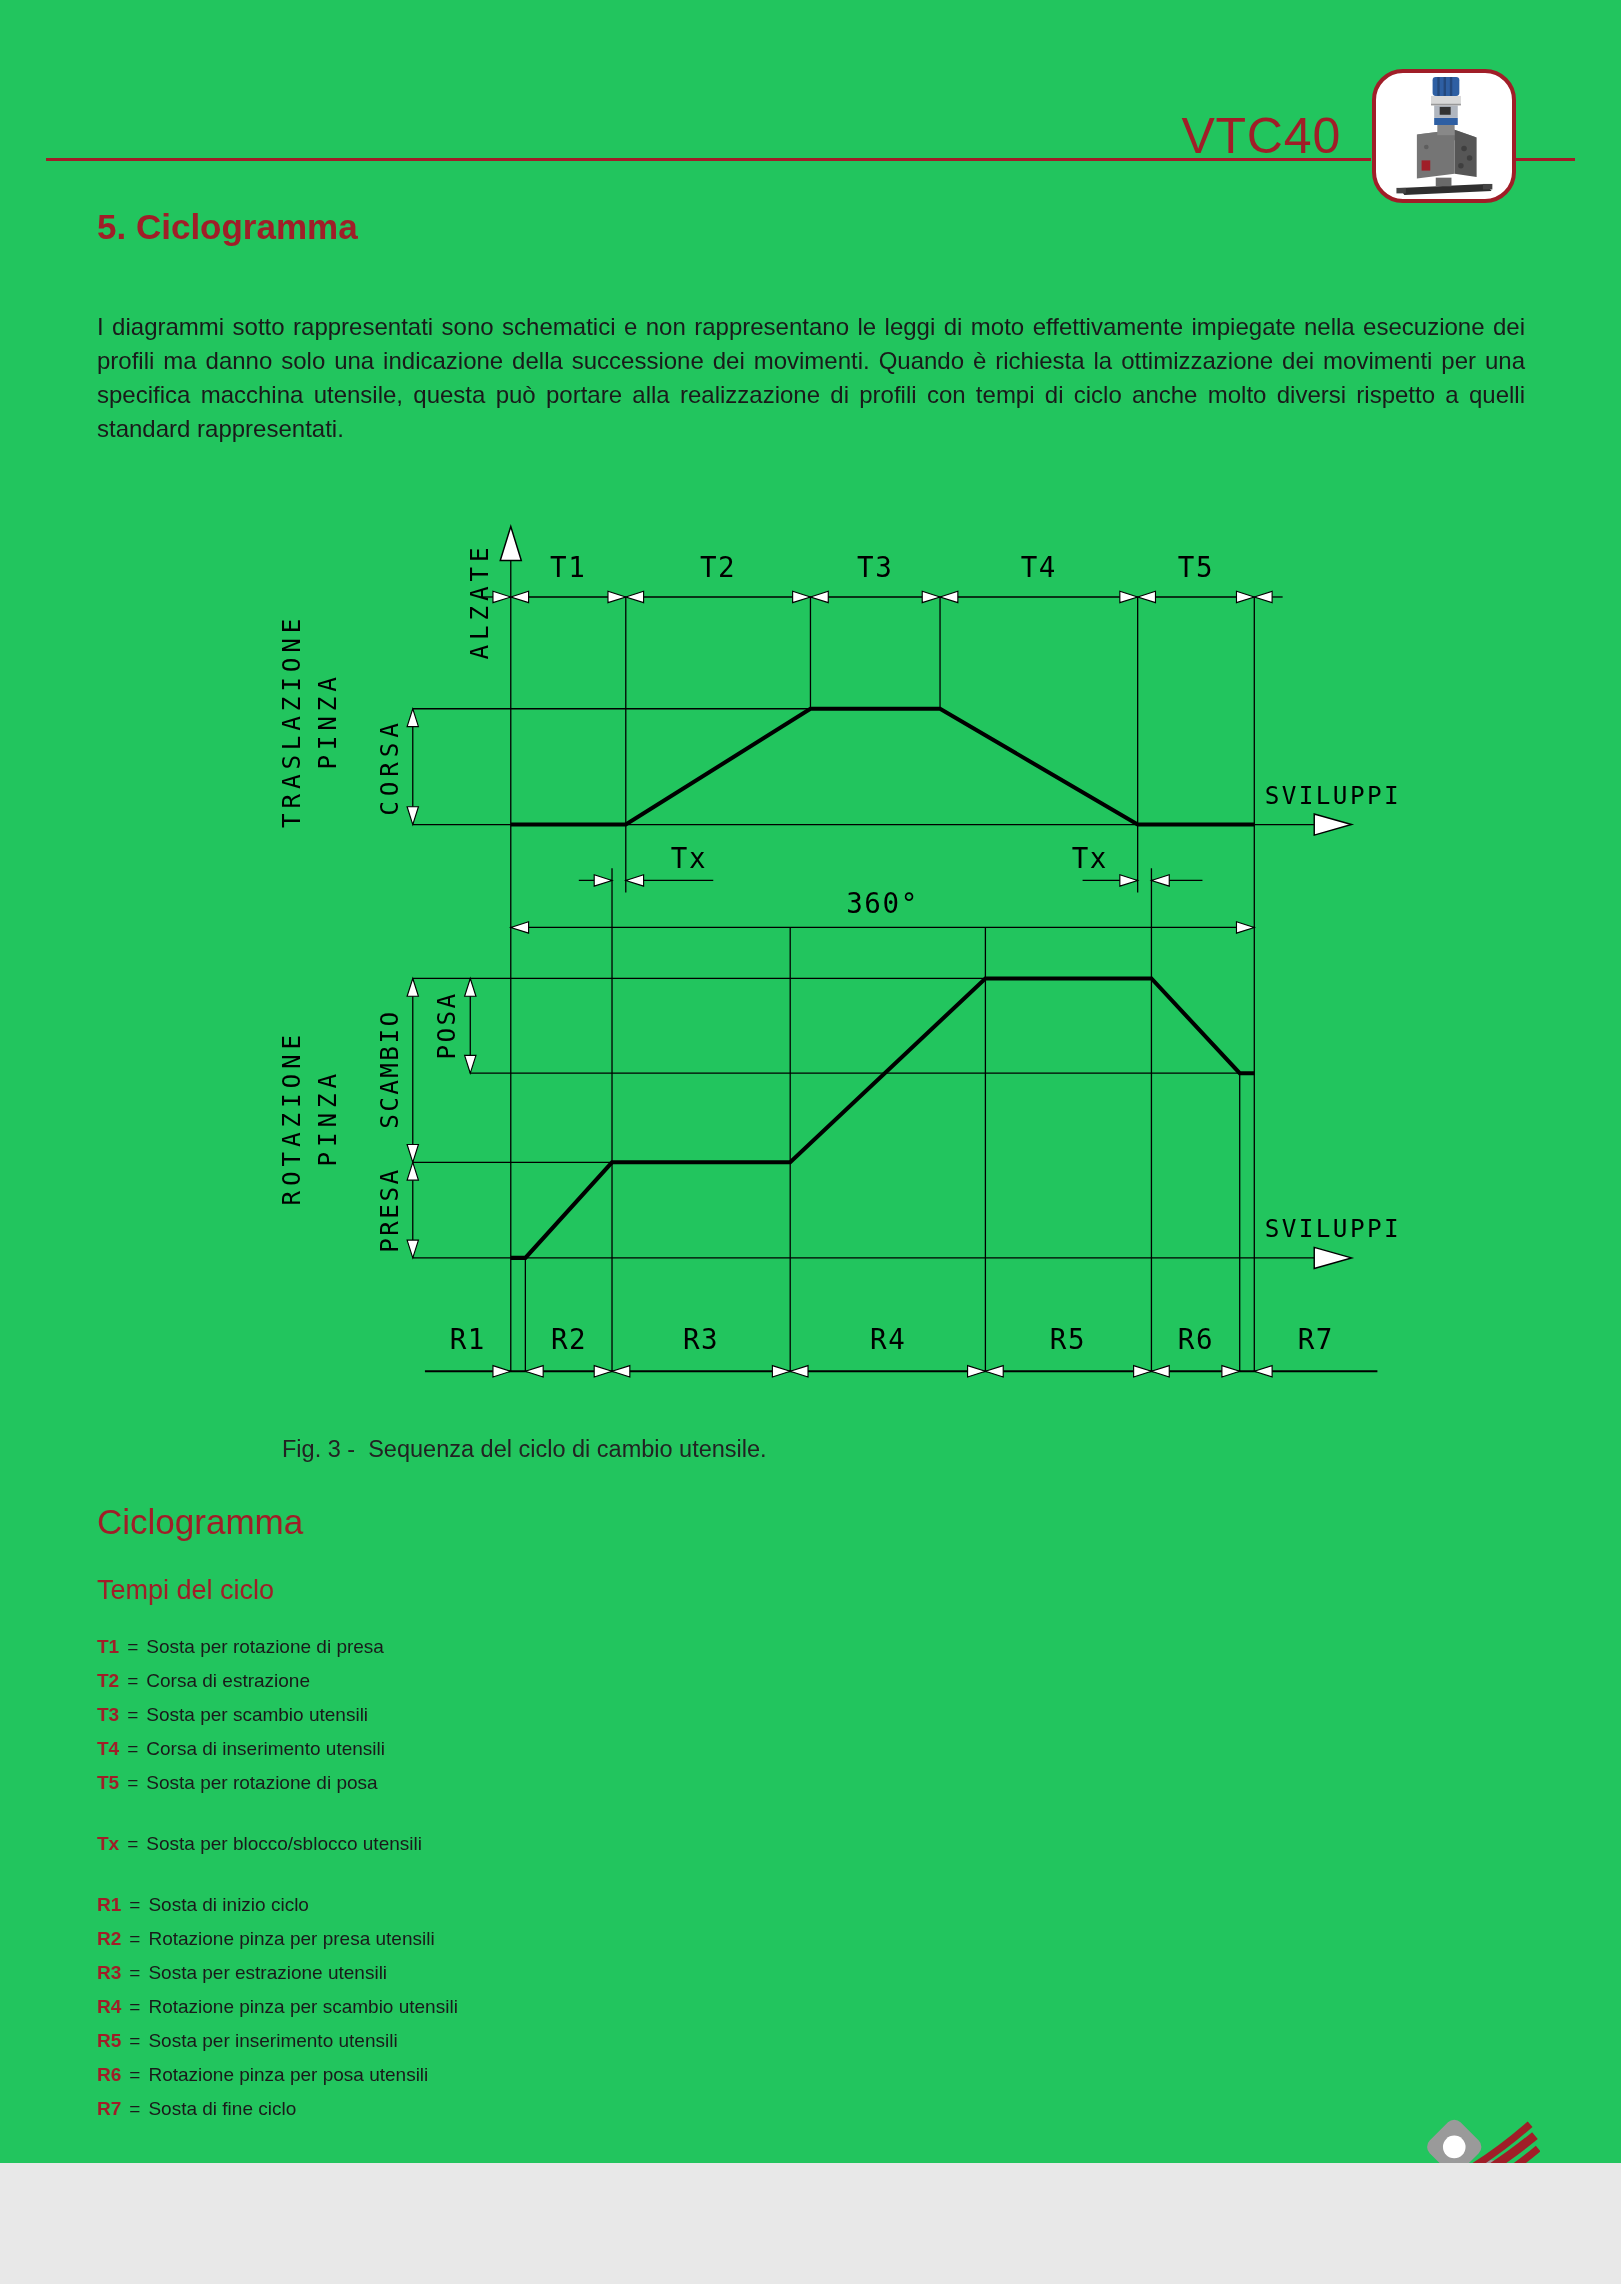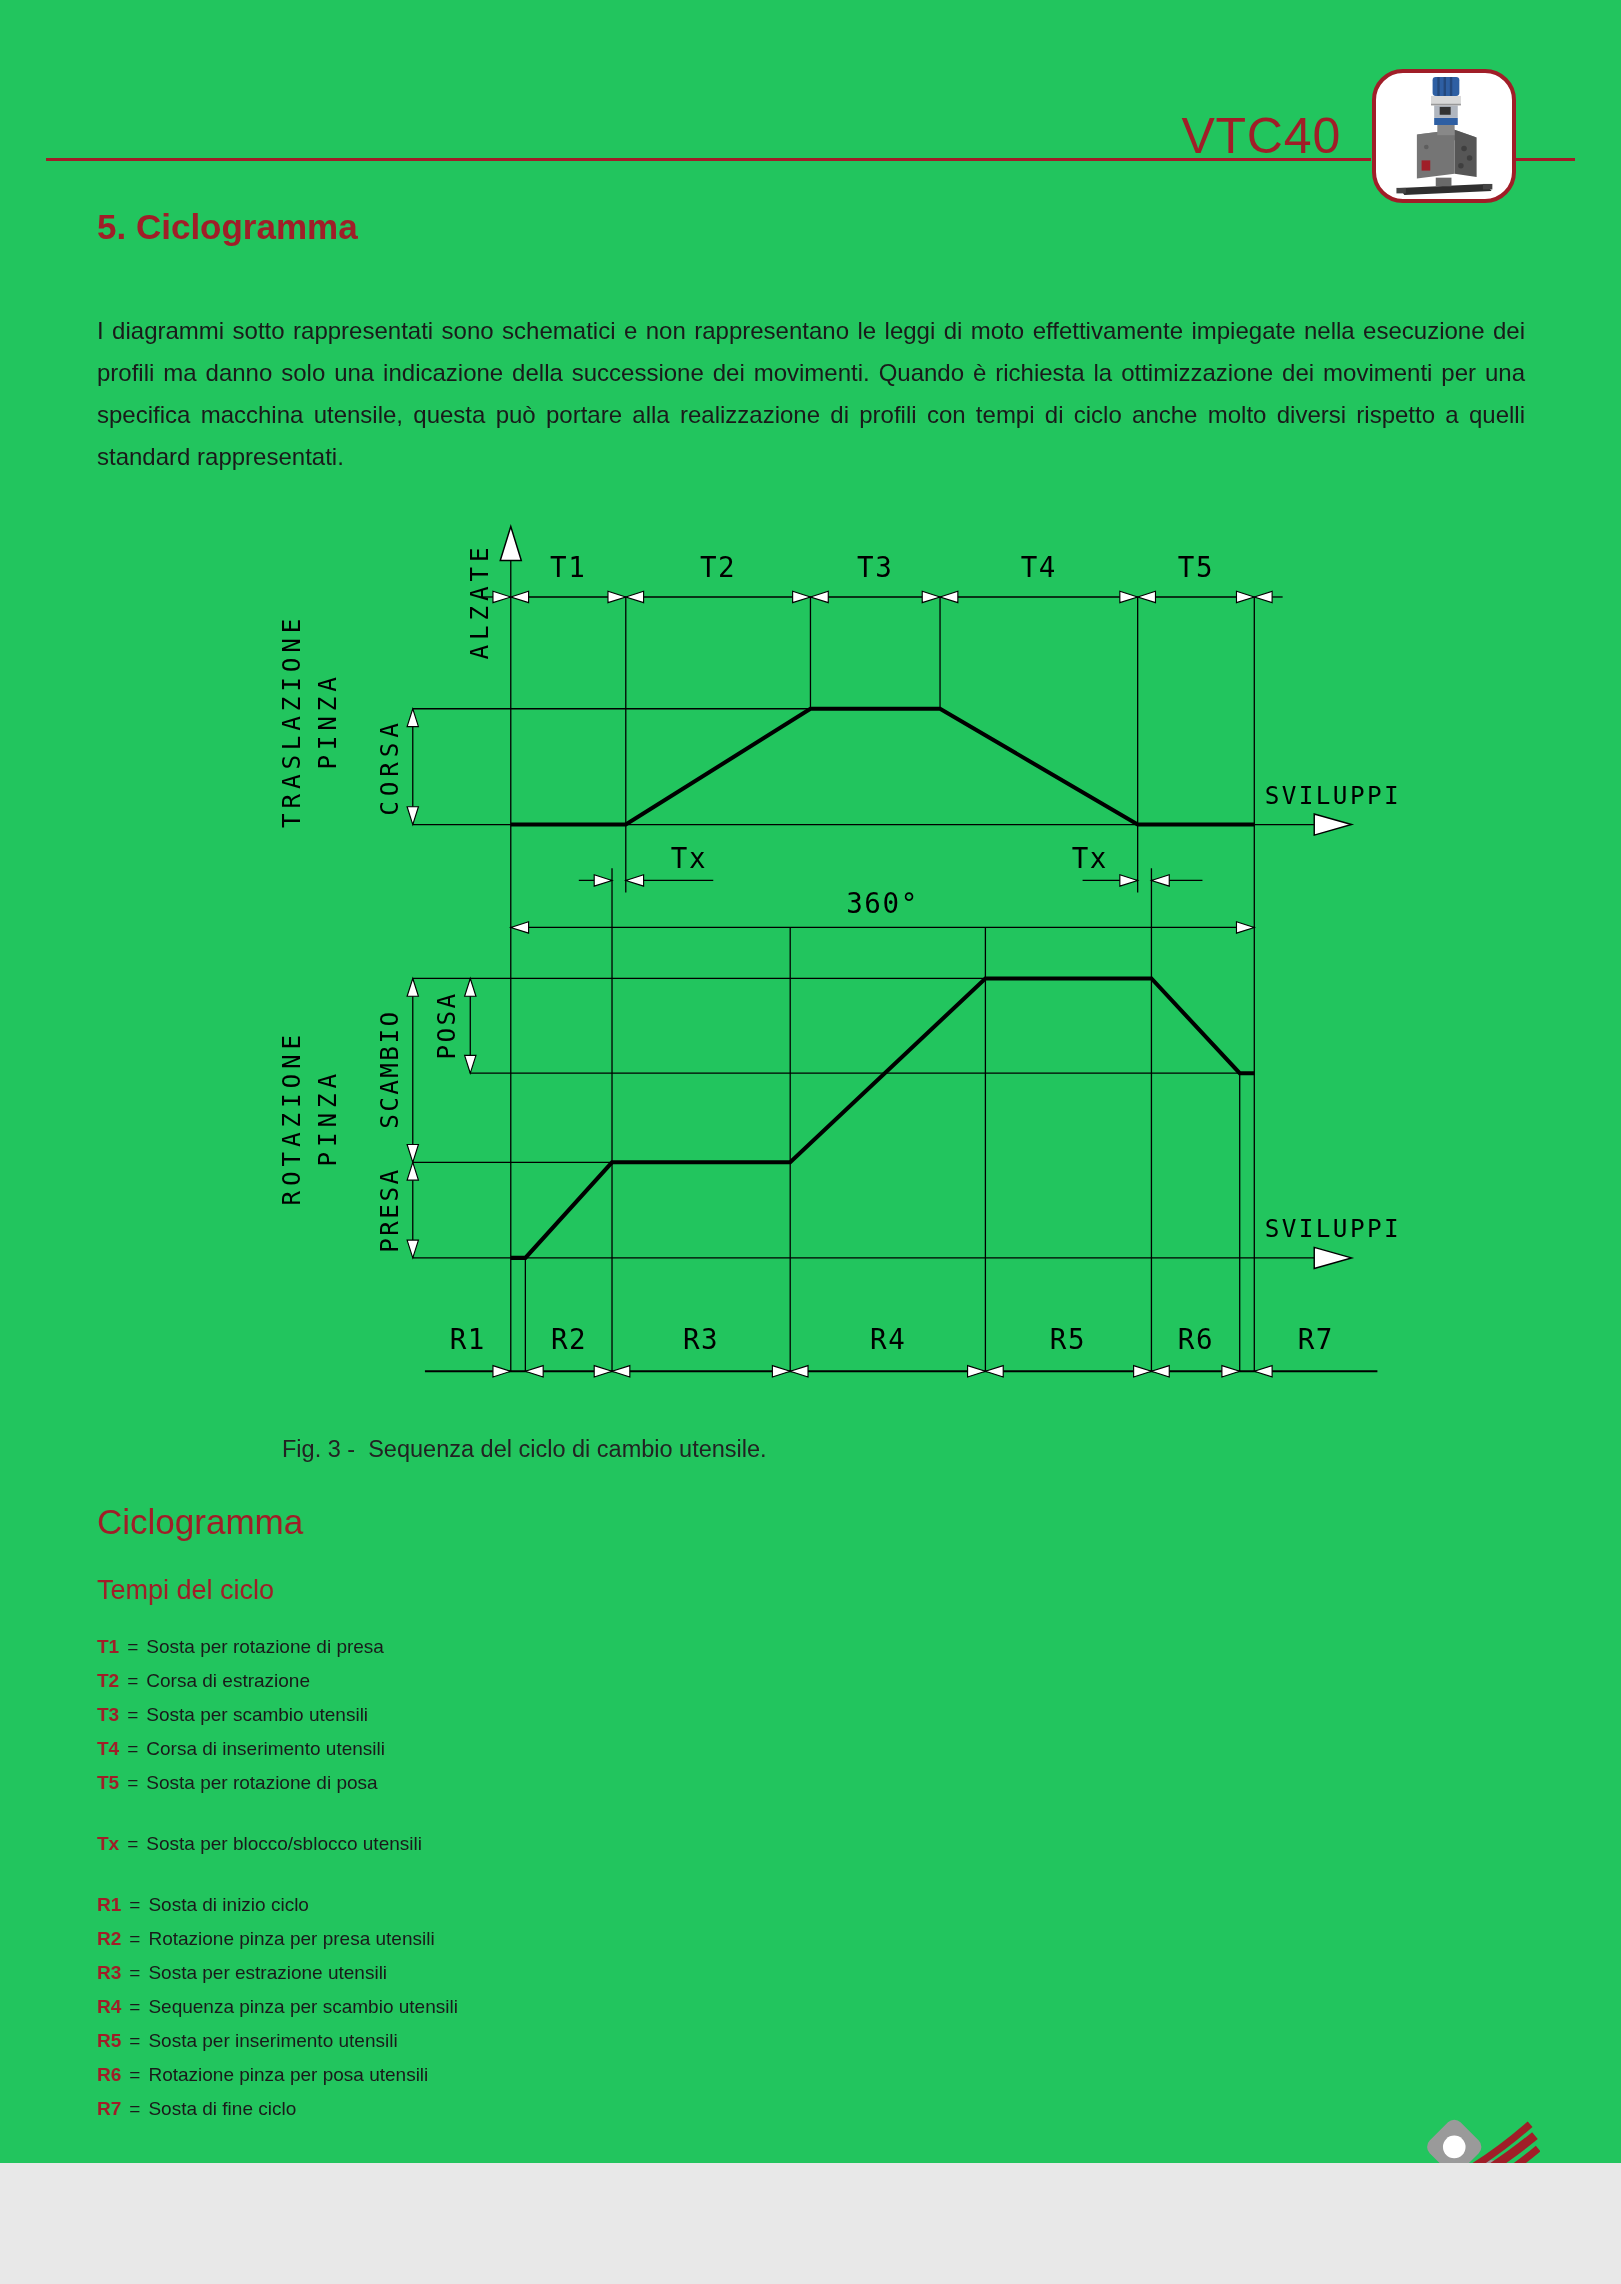--- a/index.html
+++ b/index.html
@@ -16,21 +16,21 @@
     font-size:50px;color:#a01e28;letter-spacing:0.8px;
   }
   .header-box{
     position:absolute;left:1372px;top:69px;width:136px;height:126px;
     border:4.9px solid #a01e28;border-radius:31px;background:#fff;
   }
   
   .h1{position:absolute;left:97px;top:207px;font-size:35px;font-weight:bold;color:#a01e28;}
   .intro{
     position:absolute;left:97px;top:310px;width:1428px;
-    font-size:24px;line-height:42px;text-align:justify;color:#1a1a1a;
+    font-size:24px;line-height:34px;text-align:justify;color:#1a1a1a;
   }
   .caption{position:absolute;left:282px;top:1436px;font-size:23.5px;color:#222;white-space:pre-wrap;}
   .h2{position:absolute;left:97px;top:1502px;font-size:35px;font-weight:normal;color:#a01e28;}
   .h3{position:absolute;left:97px;top:1575px;font-size:27px;font-weight:normal;color:#a01e28;}
   
   .defs{position:absolute;left:97px;font-size:19px;line-height:34px;color:#1a1a1a;}
   .defs-t{top:1630px;}
   .defs-tx{top:1827px;}
   .defs-r{top:1888px;}
   .def-key{font-weight:bold;color:#a01e28;}
@@ -237,21 +237,21 @@
   </div>
 
   <div class="defs defs-tx">
     <div class="def-line"><span class="def-key">Tx</span><span class="def-eq">=</span><span>Sosta per blocco/sblocco utensili</span></div>
   </div>
 
   <div class="defs defs-r">
     <div class="def-line"><span class="def-key">R1</span><span class="def-eq">=</span><span>Sosta di inizio ciclo</span></div>
     <div class="def-line"><span class="def-key">R2</span><span class="def-eq">=</span><span>Rotazione pinza per presa utensili</span></div>
     <div class="def-line"><span class="def-key">R3</span><span class="def-eq">=</span><span>Sosta per estrazione utensili</span></div>
-    <div class="def-line"><span class="def-key">R4</span><span class="def-eq">=</span><span>Sequenza pinza per scambio utensili</span></div>
+    <div class="def-line"><span class="def-key">R4</span><span class="def-eq">=</span><span>Rotazione pinza per scambio utensili</span></div>
     <div class="def-line"><span class="def-key">R5</span><span class="def-eq">=</span><span>Sosta per inserimento utensili</span></div>
     <div class="def-line"><span class="def-key">R6</span><span class="def-eq">=</span><span>Rotazione pinza per posa utensili</span></div>
     <div class="def-line"><span class="def-key">R7</span><span class="def-eq">=</span><span>Sosta di fine ciclo</span></div>
   </div>
 
   <div class="rule rule-f-left"></div>
   <div class="rule rule-f-right"></div>
   <div class="doc-code">CF1720-0</div>
   <div class="page-num">7</div>
 

